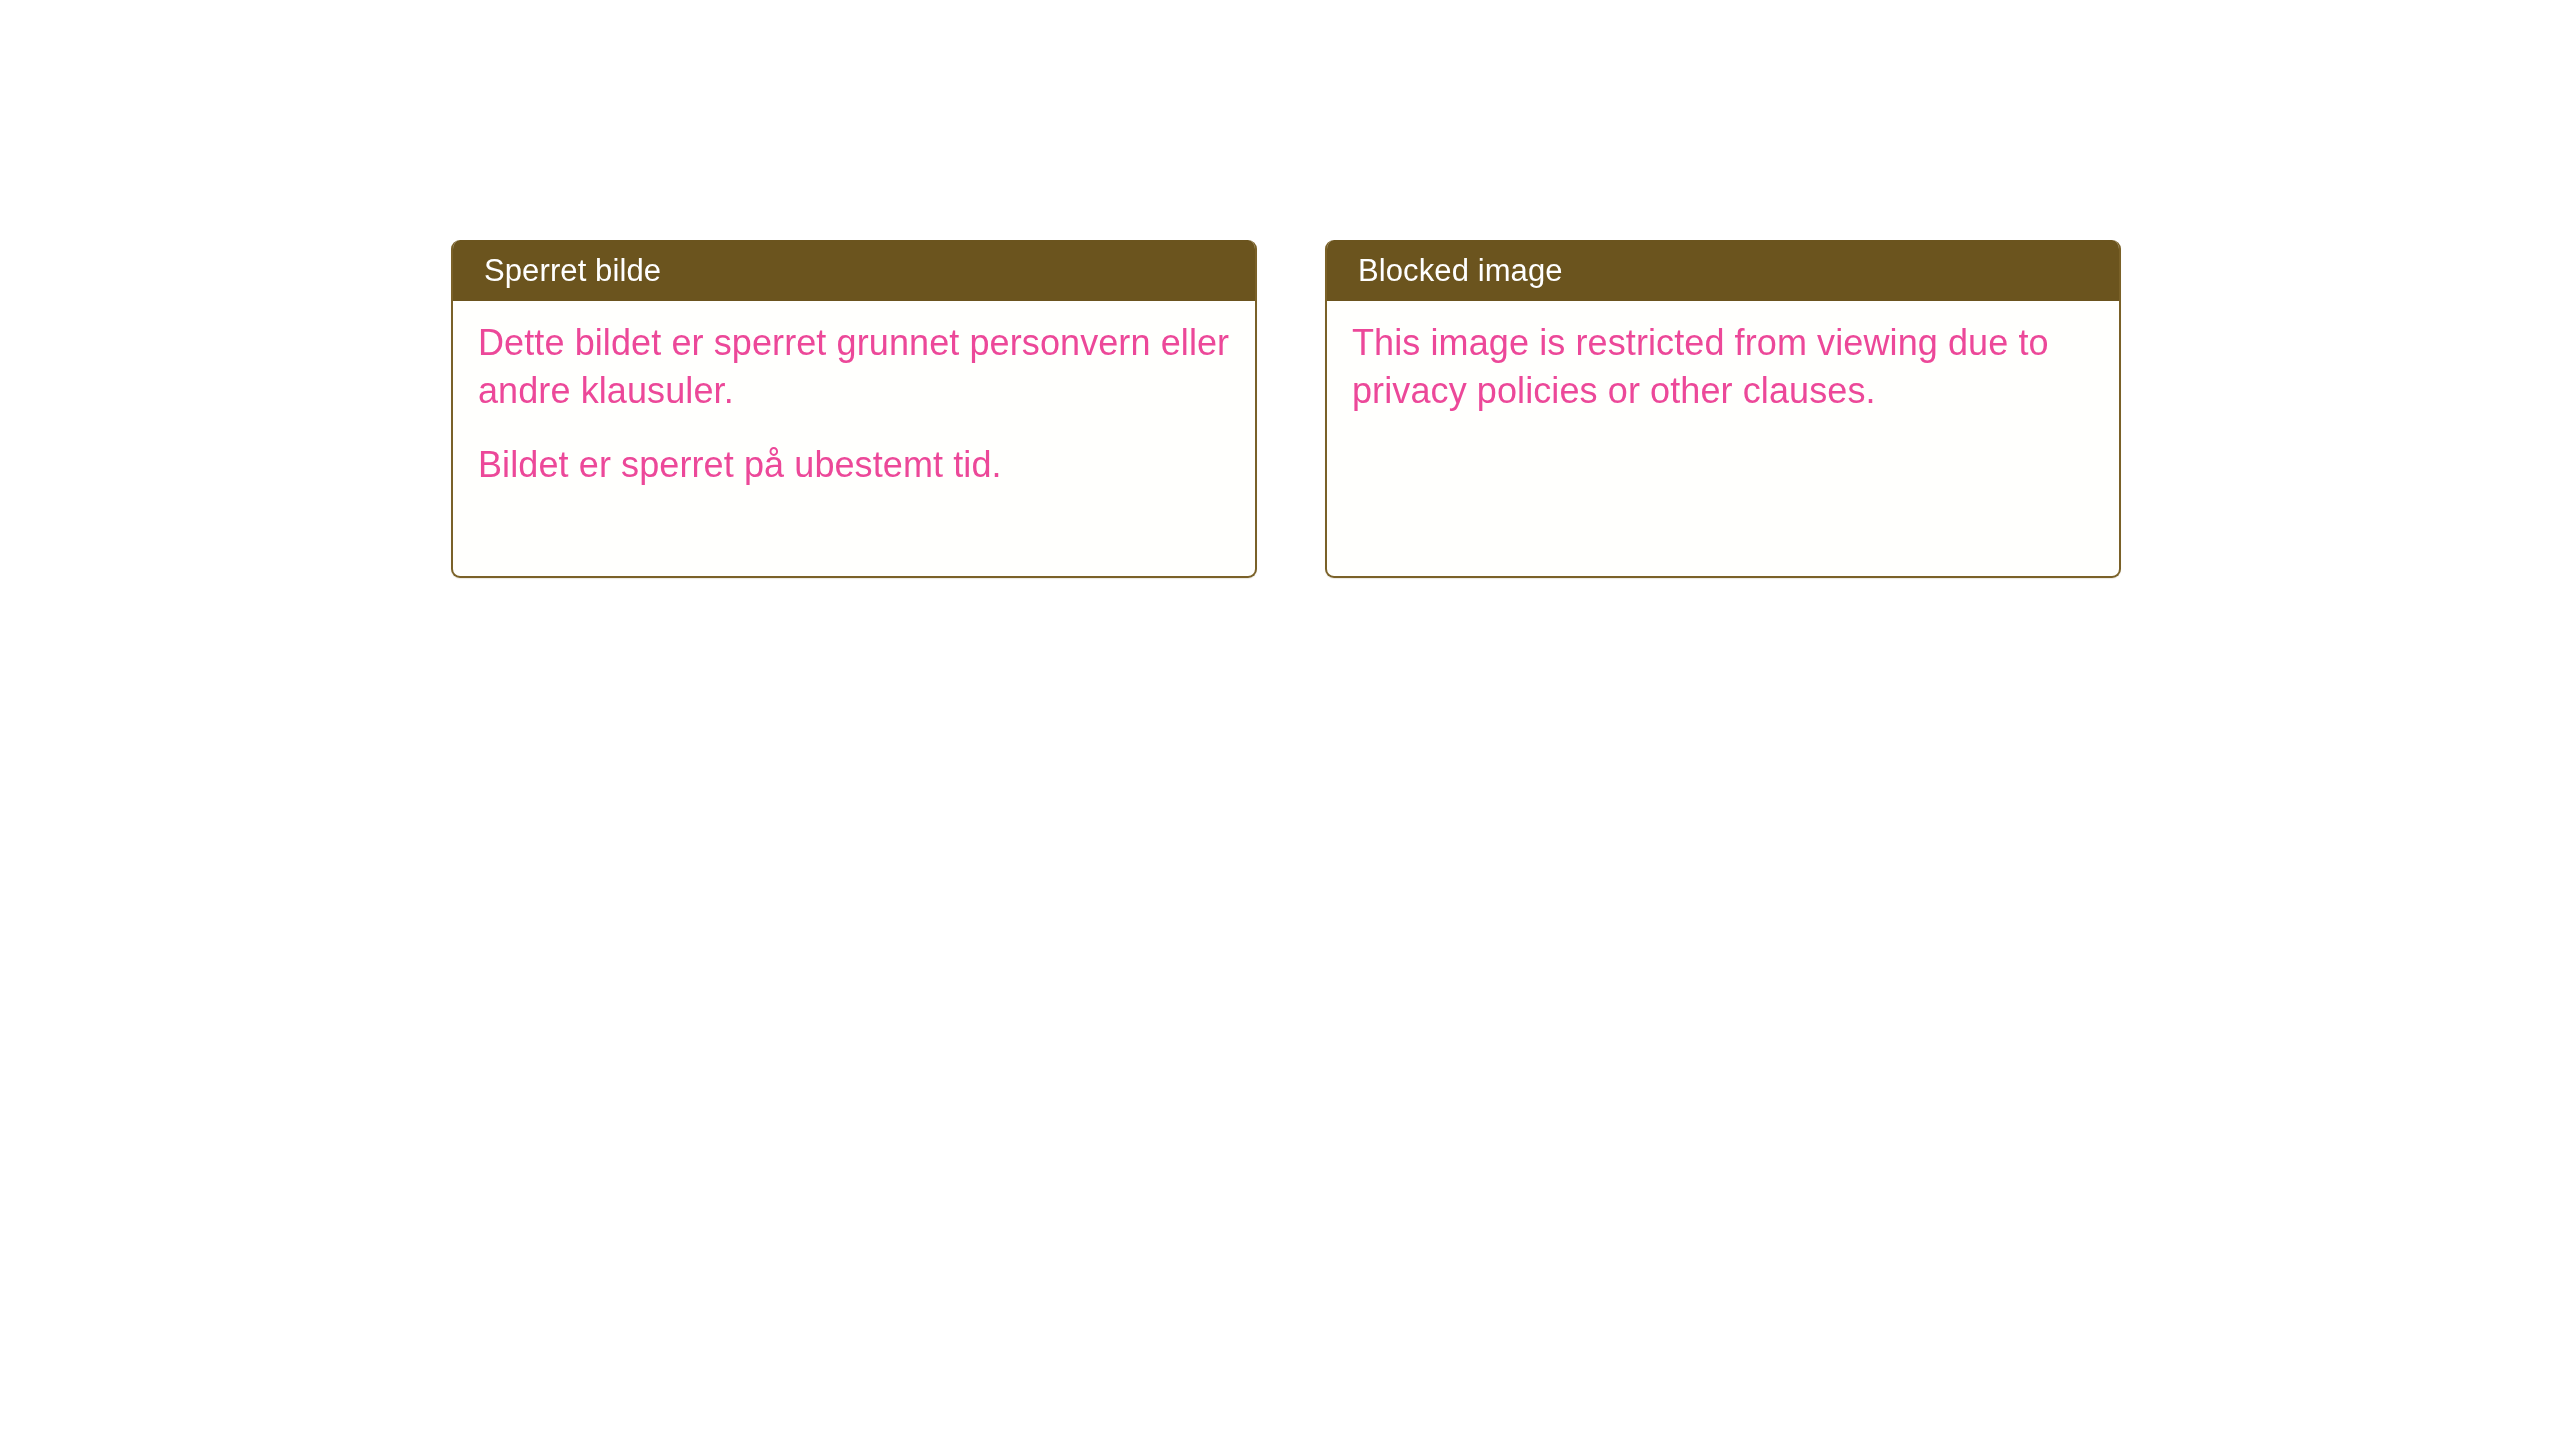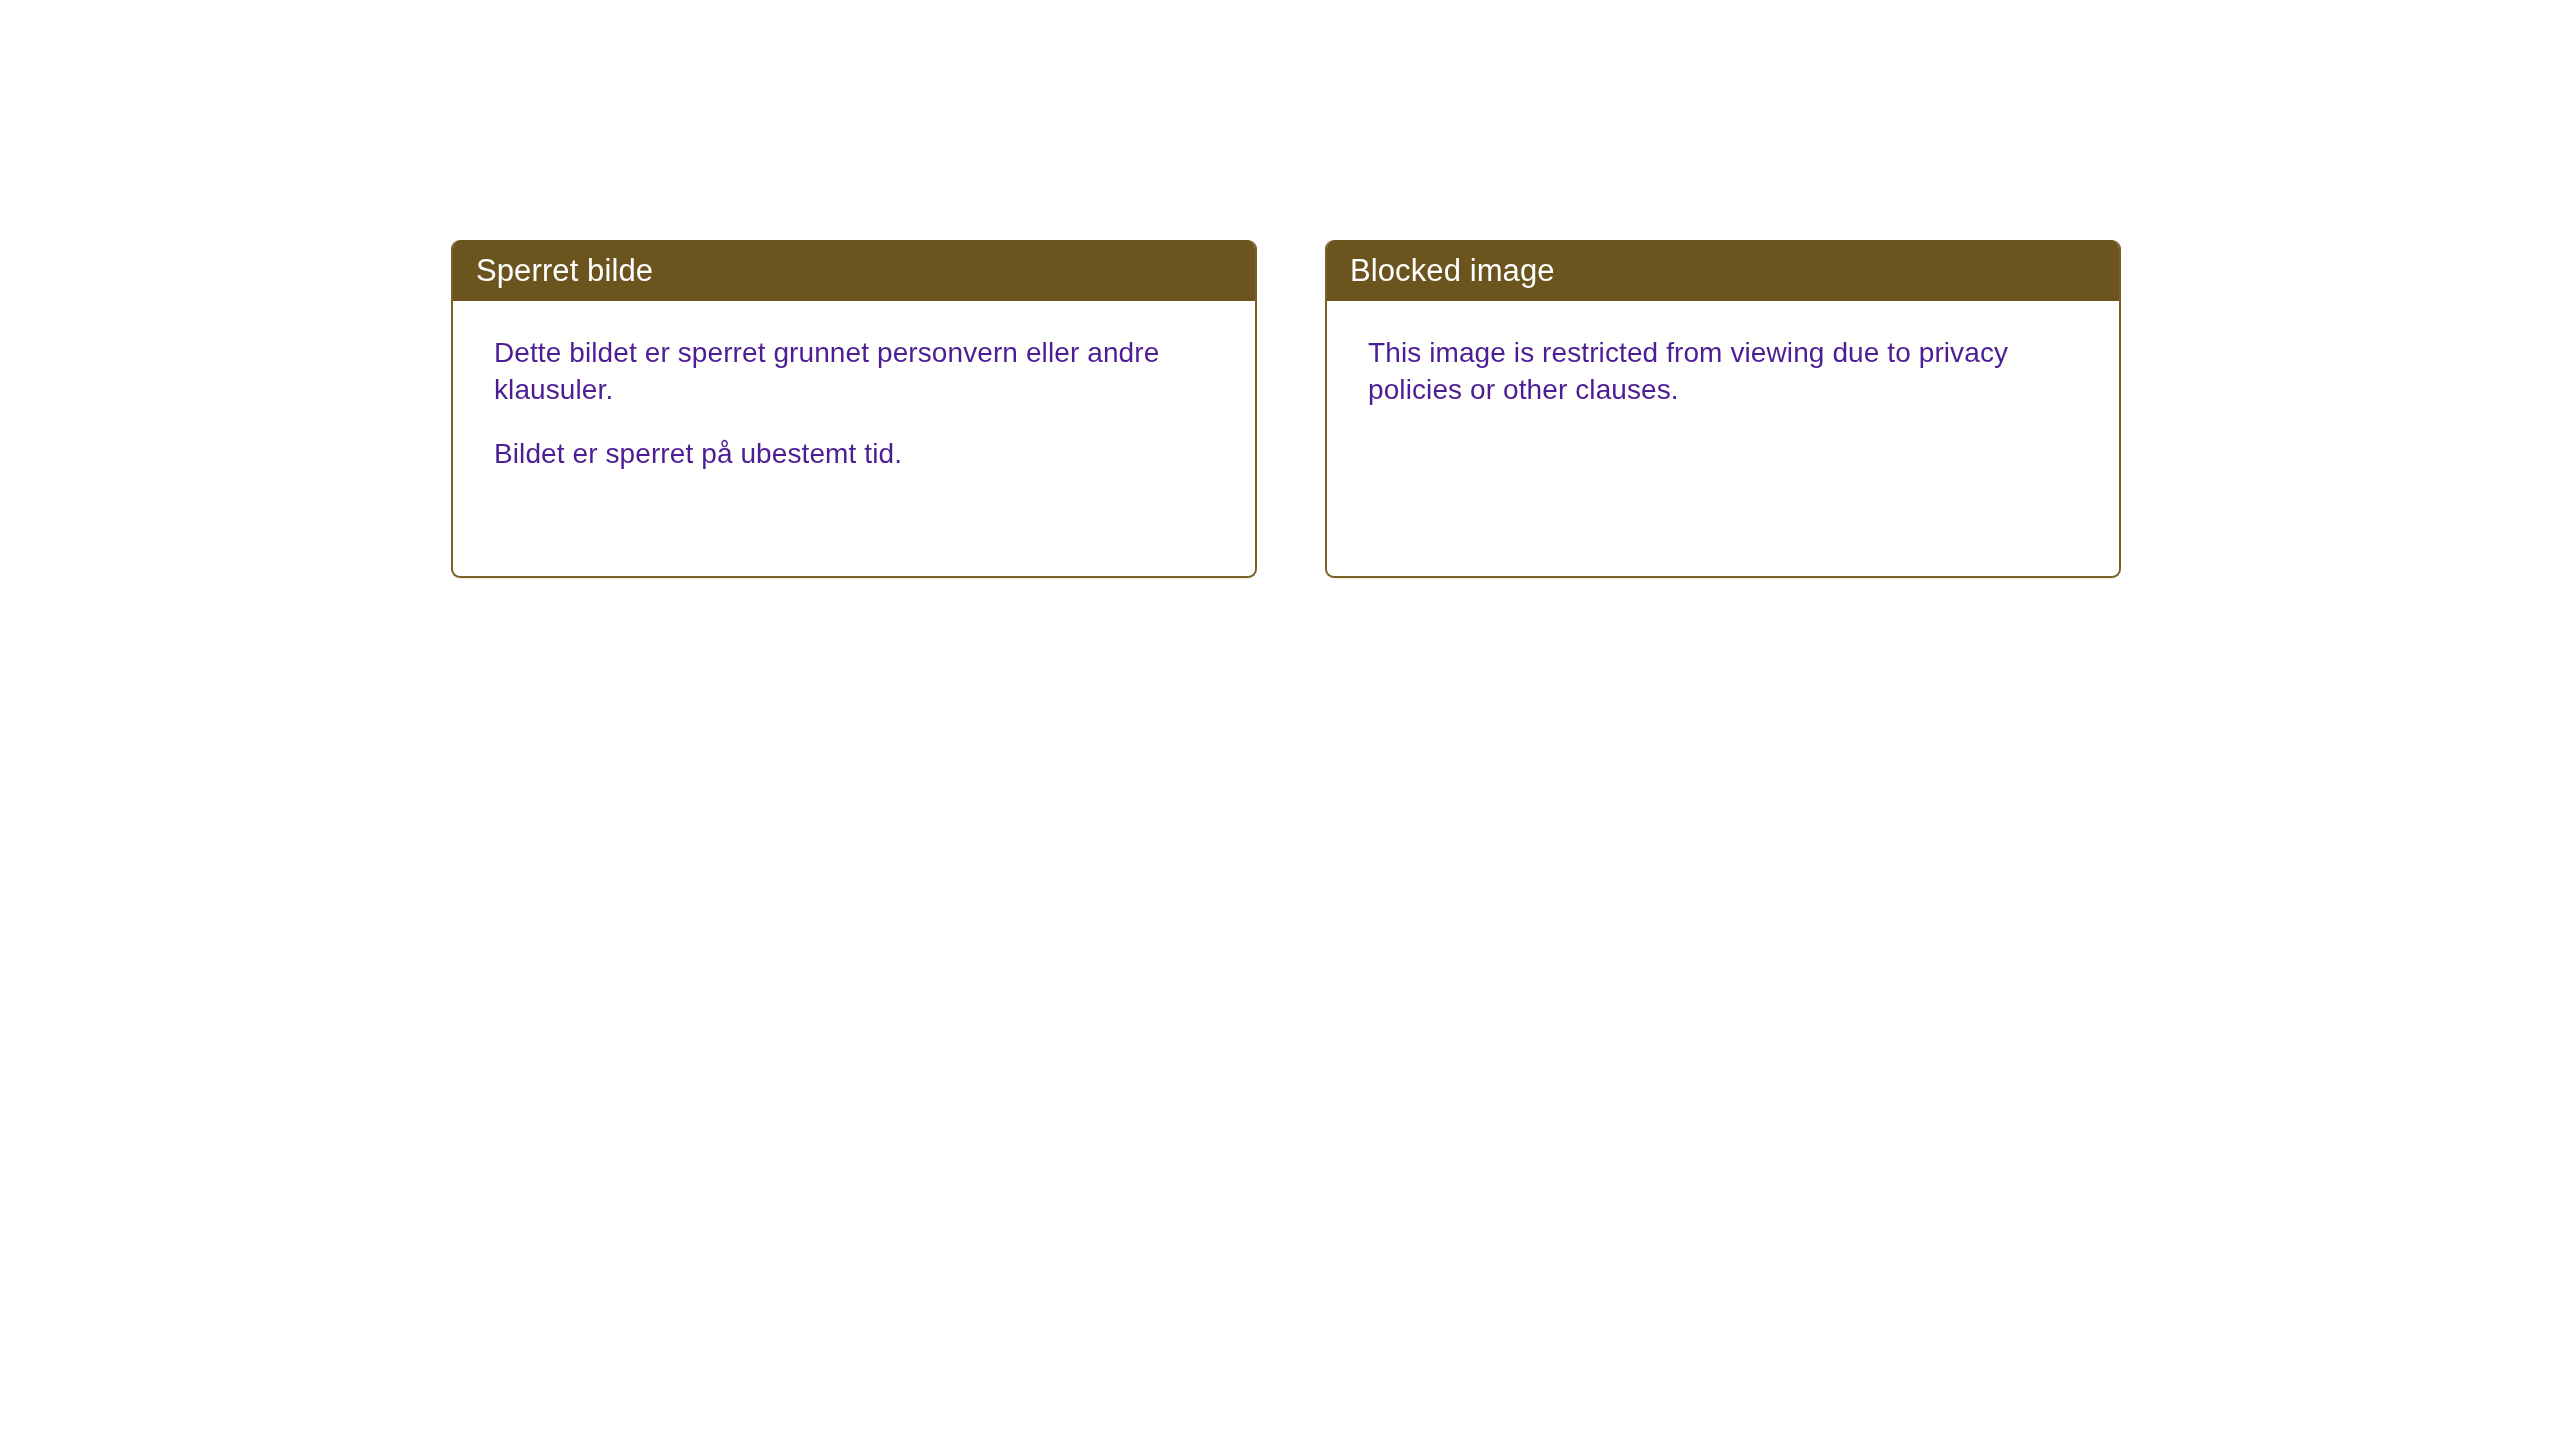--- a/index.html
+++ b/index.html
@@ -60,32 +60,33 @@
     box-sizing: border-box;
   }
 
   .card-title {
     color: #ffffff;
     font-size: 31px;
     font-weight: 400;
     line-height: 1;
     letter-spacing: 0.1px;
     white-space: nowrap;
+    margin-left: 8px;
   }
 
   .card-body {
     padding: 18px 22px 0 25px;
     box-sizing: border-box;
   }
 
   .card-paragraph {
-    color: #4c1d95;
-    font-size: 28px;
+    color: #ec4899;
+    font-size: 36px;
     line-height: 1.32;
-    margin: 16px;
+    margin: 0;
     letter-spacing: 0.1px;
   }
 
   .card-paragraph + .card-paragraph {
     margin-top: 27px;
   }
 </style>
 </head>
 <body>
 

